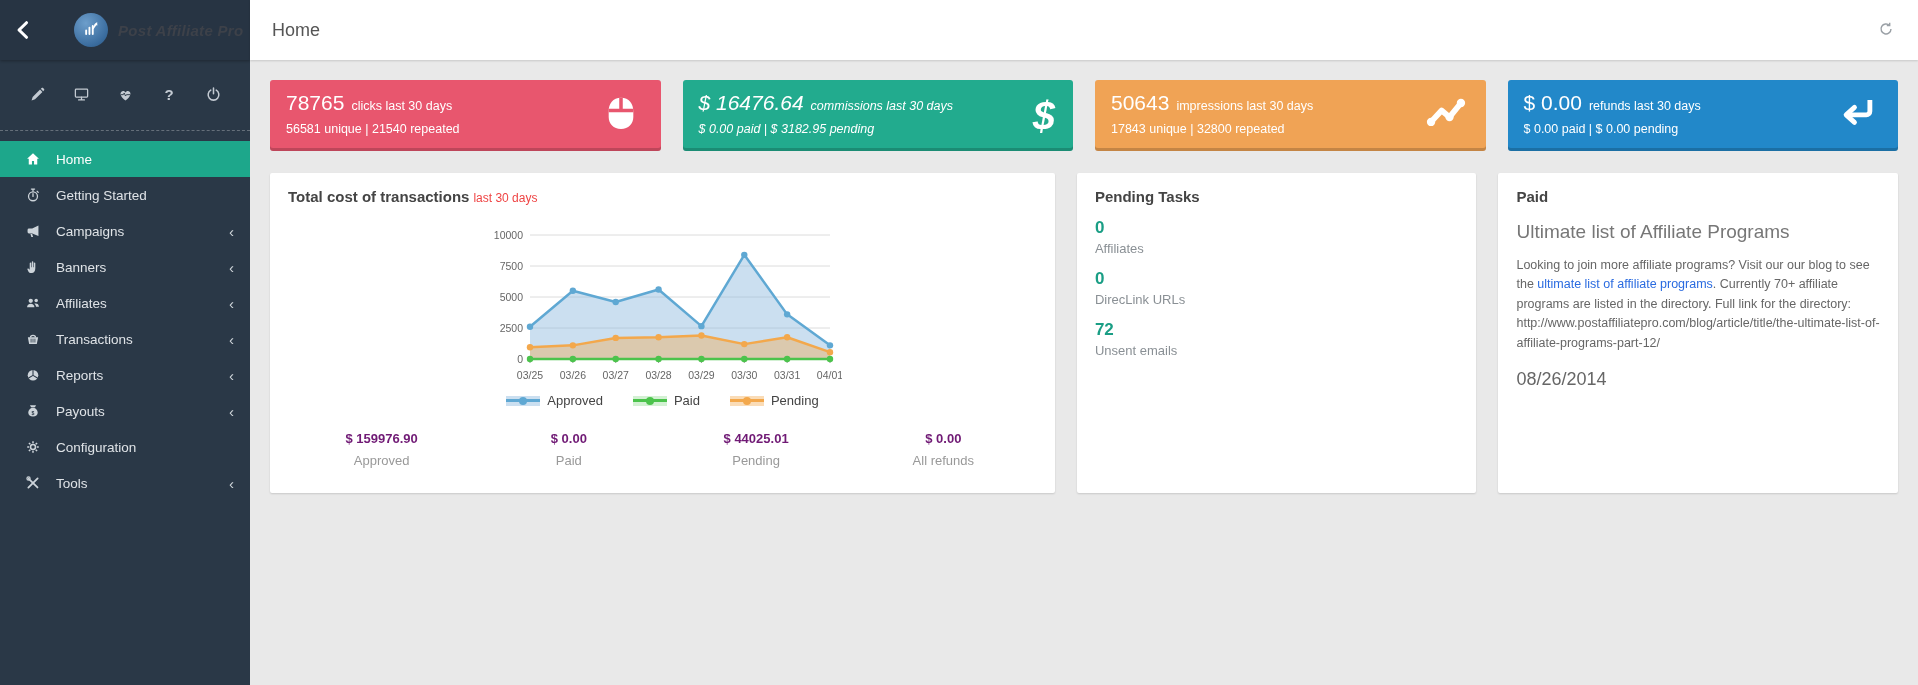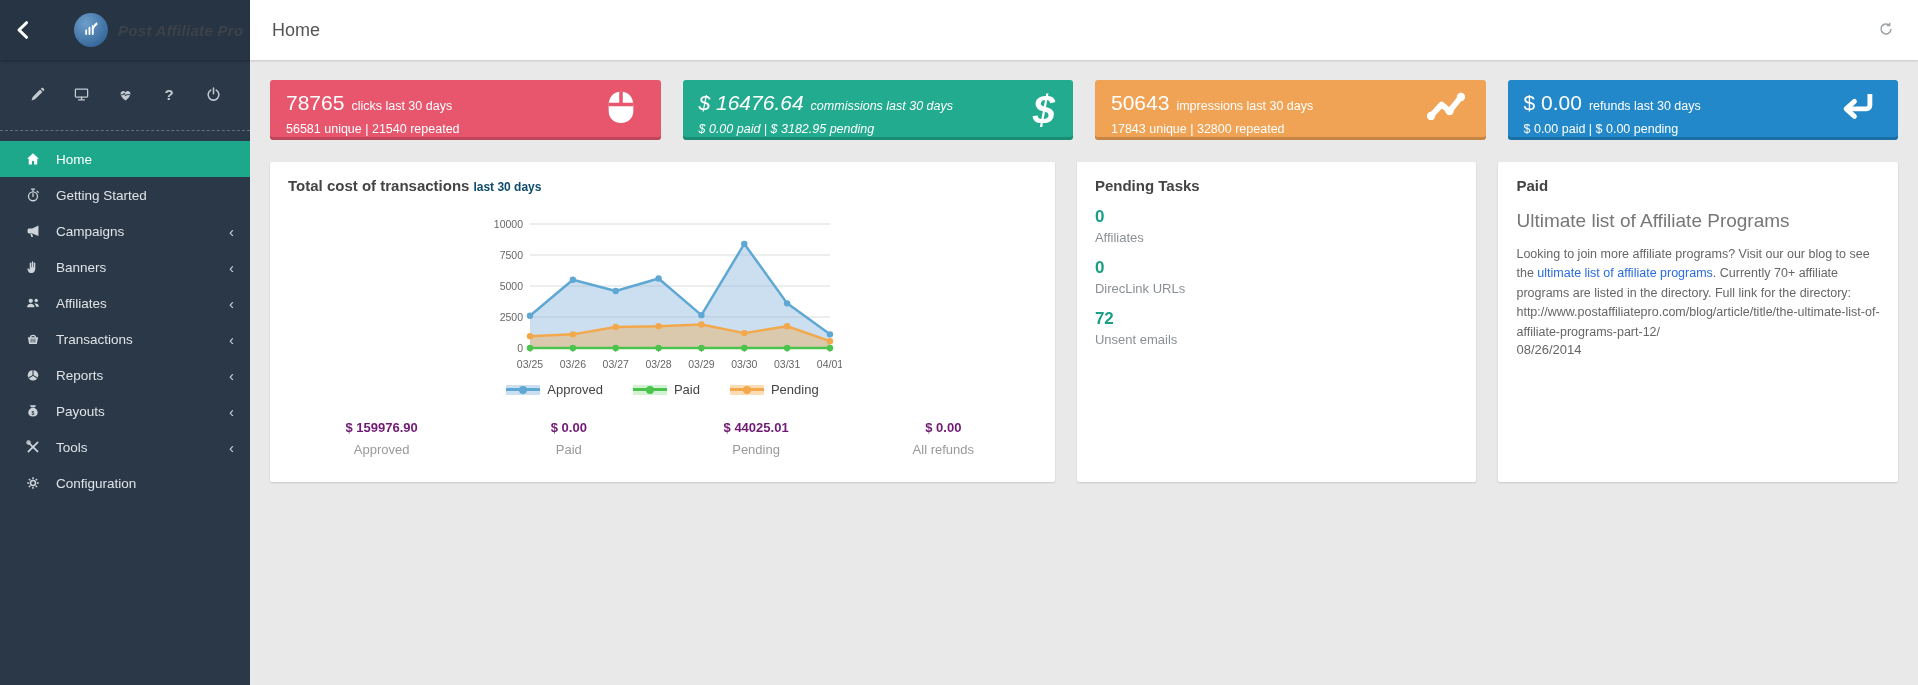--- a/index.html
+++ b/index.html
@@ -43,57 +43,57 @@
   
   .main { flex:1; display:flex; flex-direction:column; background:#e9e9e9; }
   .topbar { height:60px; background:#fff; box-shadow:0 1px 2px rgba(0,0,0,.15); display:flex; align-items:center; position:relative; z-index:2; }
   .page-title { font-size:18px; color:#555; margin-left:22px; font-weight:400; }
   .refresh-btn { position:absolute; right:22px; color:#9aa0a6; cursor:pointer; width:18px; height:18px; }
   .refresh-btn svg { width:16px; height:16px; }
 
   .content { flex:1; padding:20px; overflow:hidden; }
 
   .stat-row { display:flex; gap:22px; margin-bottom:22px; }
-  .stat-card { flex:1; height:60px; border-radius:3px; color:#fff; padding:11px 16px; position:relative;
+  .stat-card { flex:1; height:71px; border-radius:3px; color:#fff; padding:11px 16px; position:relative;
     box-shadow:inset 0 -3px 0 rgba(0,0,0,.18); cursor:pointer; }
   .stat-line1 { display:flex; align-items:baseline; gap:7px; }
   .stat-value { font-size:21px; font-weight:400; }
   .stat-caption { font-size:12.5px; }
   .stat-sub { font-size:12.5px; margin-top:7px; }
   .stat-icon { position:absolute; right:18px; top:50%; transform:translateY(-50%); }
   .stat-icon svg { width:44px; height:44px; }
   .dollar-glyph { font-size:40px; font-weight:bold; line-height:1; }
 
   .widget-row { display:flex; gap:22px; }
   .card { background:#fff; border-radius:2px; box-shadow:0 1px 2px rgba(0,0,0,.14); padding:15px 18px; height:320px; }
   .chart-card { flex:2.06; display:flex; flex-direction:column; }
   .side-card { flex:1; }
   .card-title { font-size:15px; font-weight:bold; color:#444; }
-  .card-title .muted { font-size:12px; font-weight:bold; color:#0c4a6e; margin-left:4px; }
+  .card-title .muted { font-size:12px; font-weight:normal; color:#ef4444; margin-left:4px; }
 
   .chart-wrap { width:360px; margin:22px auto 0 auto; }
   .legend { display:flex; justify-content:center; gap:30px; margin-top:2px; align-items:center; }
   .legend-item { display:flex; align-items:center; gap:7px; font-size:13px; color:#444; }
   .sw { width:34px; height:10px; position:relative; background:var(--f); }
   .sw::before { content:""; position:absolute; left:0; right:0; top:3.5px; height:3px; background:var(--c); }
   .sw::after { content:""; position:absolute; left:13px; top:1px; width:8px; height:8px; border-radius:50%; background:var(--c); }
 
   .summary-row { display:flex; margin-top:auto; margin-bottom:10px; }
   .sum-col { flex:1; text-align:center; }
   .sum-val { font-size:13px; font-weight:bold; color:#701a75; }
   .sum-lbl { font-size:13px; color:#999; margin-top:7px; }
 
   .pt-item { margin-top:13px; }
   .pt-val { font-size:17px; font-weight:bold; color:#1a9e85; }
   .pt-lbl { font-size:13px; color:#8a9095; margin-top:3px; }
 
   .news-headline { font-size:19px; color:#777; font-weight:400; margin-top:16px; }
   .news-body { font-size:12.5px; color:#666; line-height:1.55; margin-top:13px; word-wrap:break-word; }
   .news-link { color:#2a6be0; cursor:pointer; }
-  .news-date { font-size:13px; color:#666; }
+  .news-date { font-size:18px; color:#666; margin-top:16px; }
 </style>
 </head>
 <body>
 
 <svg width="0" height="0" style="position:absolute">
   <defs>
     <symbol id="i-back" viewBox="0 0 20 20">
         <path d="M13.2 3.4 6.4 10l6.8 6.6" fill="none" stroke="currentColor" stroke-width="2.8" stroke-linecap="round" stroke-linejoin="round"></path>
       </symbol>
     <symbol id="i-logo" viewBox="0 0 20 20">
@@ -319,33 +319,33 @@
             <svg>
               <use href="#i-moneybag"></use>
             </svg>
           </span>
         <span class="lbl">Payouts</span>
         <span class="chev"></span>
       </div>
       <div class="mi">
         <span class="ico">
             <svg>
+              <use href="#i-gear"></use>
+            </svg>
+          </span>
+        <span class="lbl">Configuration</span>
+      </div>
+      <div class="mi">
+        <span class="ico">
+            <svg>
               <use href="#i-tools"></use>
             </svg>
           </span>
         <span class="lbl">Tools</span>
         <span class="chev"></span>
-      </div>
-      <div class="mi">
-        <span class="ico">
-            <svg>
-              <use href="#i-gear"></use>
-            </svg>
-          </span>
-        <span class="lbl">Configuration</span>
       </div>
     </div>
   </div>
 
   <div class="main">
     <div class="topbar">
       <span class="page-title">Home</span>
       <span class="refresh-btn"><svg>
             <use href="#i-refresh"></use>
           </svg></span>

